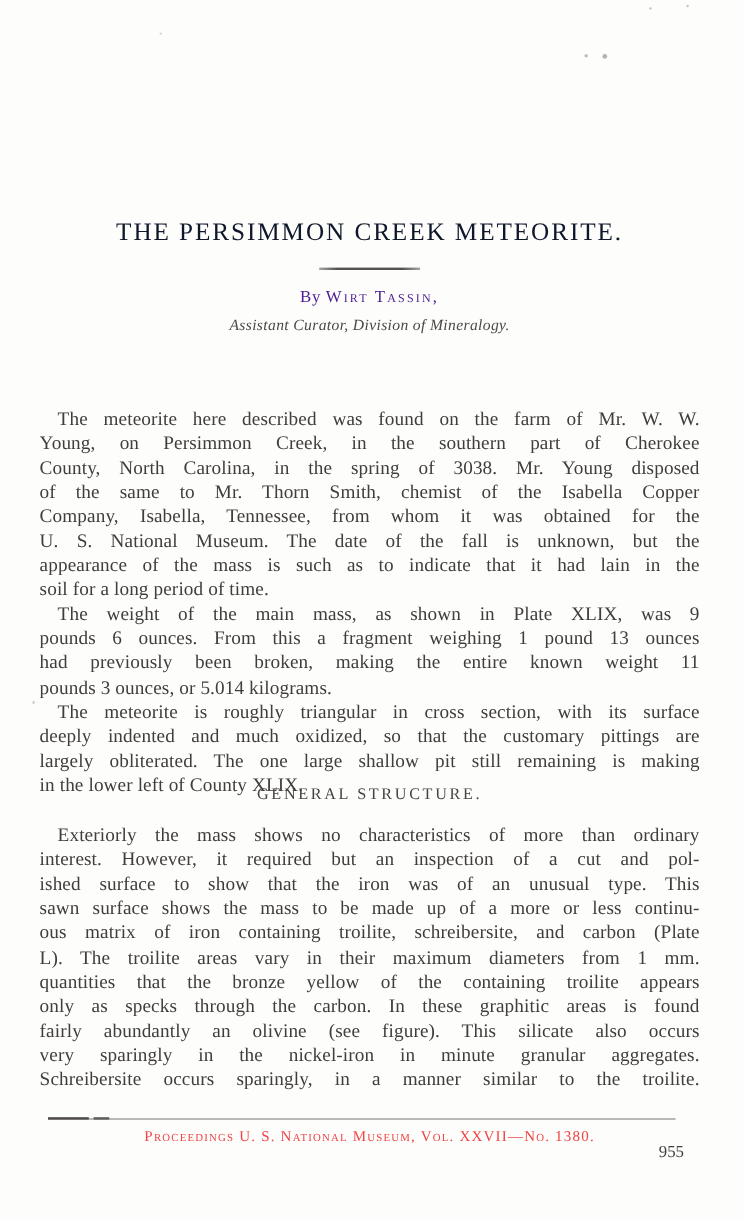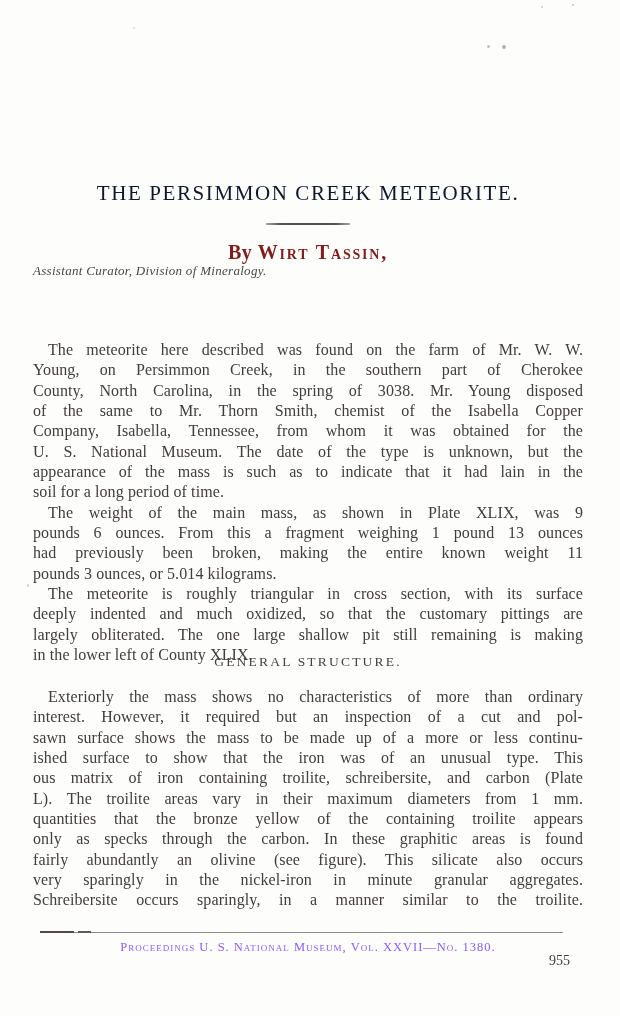--- a/index.html
+++ b/index.html
@@ -16,26 +16,26 @@
     position: absolute; left: 33px; top: 181px; width: 550px; margin: 0;
     text-align: center; font-size: 21px; font-weight: normal;
     letter-spacing: 1.6px; line-height: 24px; color: #0f172a;
   }
   .title-rule {
     position: absolute; left: 266px; top: 223px; width: 84px; height: 2px;
     background: linear-gradient(90deg, #a6a4a0, #55524e 18%, #55524e 82%, #a6a4a0);
   }
   .byline {
     position: absolute; left: 33px; top: 241px; width: 550px;
-    text-align: center; font-size: 20px; color: #7f1d1d; letter-spacing: .5px; font-weight: bold;
+    text-align: center; font-size: 14px; color: #4c1d95; letter-spacing: .5px;
   }
   .byline .sc { font-variant: small-caps; letter-spacing: 1.8px; }
   .affiliation {
     position: absolute; left: 33px; top: 263px; width: 550px;
-    font-style: italic; font-size: 13px;
+    text-align: center; font-style: italic; font-size: 13px;
     color: #4a4744; letter-spacing: .3px;
   }
   .body-block {
     position: absolute; left: 33px; width: 550px;
     font-size: 16px; color: #403d3a;
   }
   #body-upper { top: 340px; }
   #body-lower { top: 687px; }
   .ln {
     height: 20.35px; line-height: 20.35px;
@@ -57,21 +57,21 @@
     position: absolute; left: 40px; top: 930.5px; width: 34px; height: 2.5px;
     background: #4e4b48;
   }
   .footer-dash-2 {
     position: absolute; left: 78px; top: 931px; width: 13px; height: 2px;
     background: #5e5b58;
   }
   .imprint {
     position: absolute; left: 33px; top: 940px; width: 550px;
     text-align: center; font-variant: small-caps; font-size: 12.5px;
-    letter-spacing: 1px; color: #8b5cf6;
+    letter-spacing: 1px; color: #ef4444;
   }
   .page-number {
     position: absolute; left: 33px; top: 953px; width: 537px;
     text-align: right; font-size: 14px; color: #404040;
   }
   .speck { position: absolute; background: #8f8d8a; border-radius: 50%; }
   .speck.s1 { left: 487px; top: 45px; width: 3px; height: 3px; opacity: .55; }
   .speck.s2 { left: 502px; top: 45px; width: 4px; height: 4px; opacity: .65; }
   .speck.s3 { left: 541px; top: 6px;  width: 2px; height: 2px; opacity: .5; }
   .speck.s4 { left: 572px; top: 4px;  width: 2px; height: 2px; opacity: .5; }
@@ -101,21 +101,21 @@
 
   <div class="affiliation">Assistant Curator, Division of Mineralogy.</div>
 
   <div class="body-block" id="body-upper">
     <div class="para">
       <div class="ln first">The meteorite here described was found on the farm of Mr. W. W.</div>
       <div class="ln">Young, on Persimmon Creek, in the southern part of Cherokee</div>
       <div class="ln">County, North Carolina, in the spring of 3038. Mr. Young disposed</div>
       <div class="ln">of the same to Mr. Thorn Smith, chemist of the Isabella Copper</div>
       <div class="ln">Company, Isabella, Tennessee, from whom it was obtained for the</div>
-      <div class="ln">U. S. National Museum. The date of the type is unknown, but the</div>
+      <div class="ln">U. S. National Museum. The date of the fall is unknown, but the</div>
       <div class="ln">appearance of the mass is such as to indicate that it had lain in the</div>
       <div class="ln short">soil for a long period of time.</div>
     </div>
     <div class="para">
       <div class="ln first">The weight of the main mass, as shown in Plate XLIX, was 9</div>
       <div class="ln">pounds 6 ounces. From this a fragment weighing 1 pound 13 ounces</div>
       <div class="ln">had previously been broken, making the entire known weight 11</div>
       <div class="ln short">pounds 3 ounces, or 5.014 kilograms.</div>
     </div>
     <div class="para">
@@ -125,22 +125,22 @@
       <div class="ln short">in the lower left of County XLIX.</div>
     </div>
   </div>
 
   <h2 class="section-heading">GENERAL STRUCTURE.</h2>
 
   <div class="body-block" id="body-lower">
     <div class="para">
       <div class="ln first">Exteriorly the mass shows no characteristics of more than ordinary</div>
       <div class="ln">interest. However, it required but an inspection of a cut and pol-</div>
+      <div class="ln">ished surface to show that the iron was of an unusual type. This</div>
       <div class="ln">sawn surface shows the mass to be made up of a more or less continu-</div>
-      <div class="ln">ished surface to show that the iron was of an unusual type. This</div>
       <div class="ln">ous matrix of iron containing troilite, schreibersite, and carbon (Plate</div>
       <div class="ln">L). The troilite areas vary in their maximum diameters from 1 mm.</div>
       <div class="ln">quantities that the bronze yellow of the containing troilite appears</div>
       <div class="ln">only as specks through the carbon. In these graphitic areas is found</div>
       <div class="ln">fairly abundantly an olivine (see figure). This silicate also occurs</div>
       <div class="ln">very sparingly in the nickel-iron in minute granular aggregates.</div>
       <div class="ln">Schreibersite occurs sparingly, in a manner similar to the troilite.</div>
     </div>
   </div>
 

